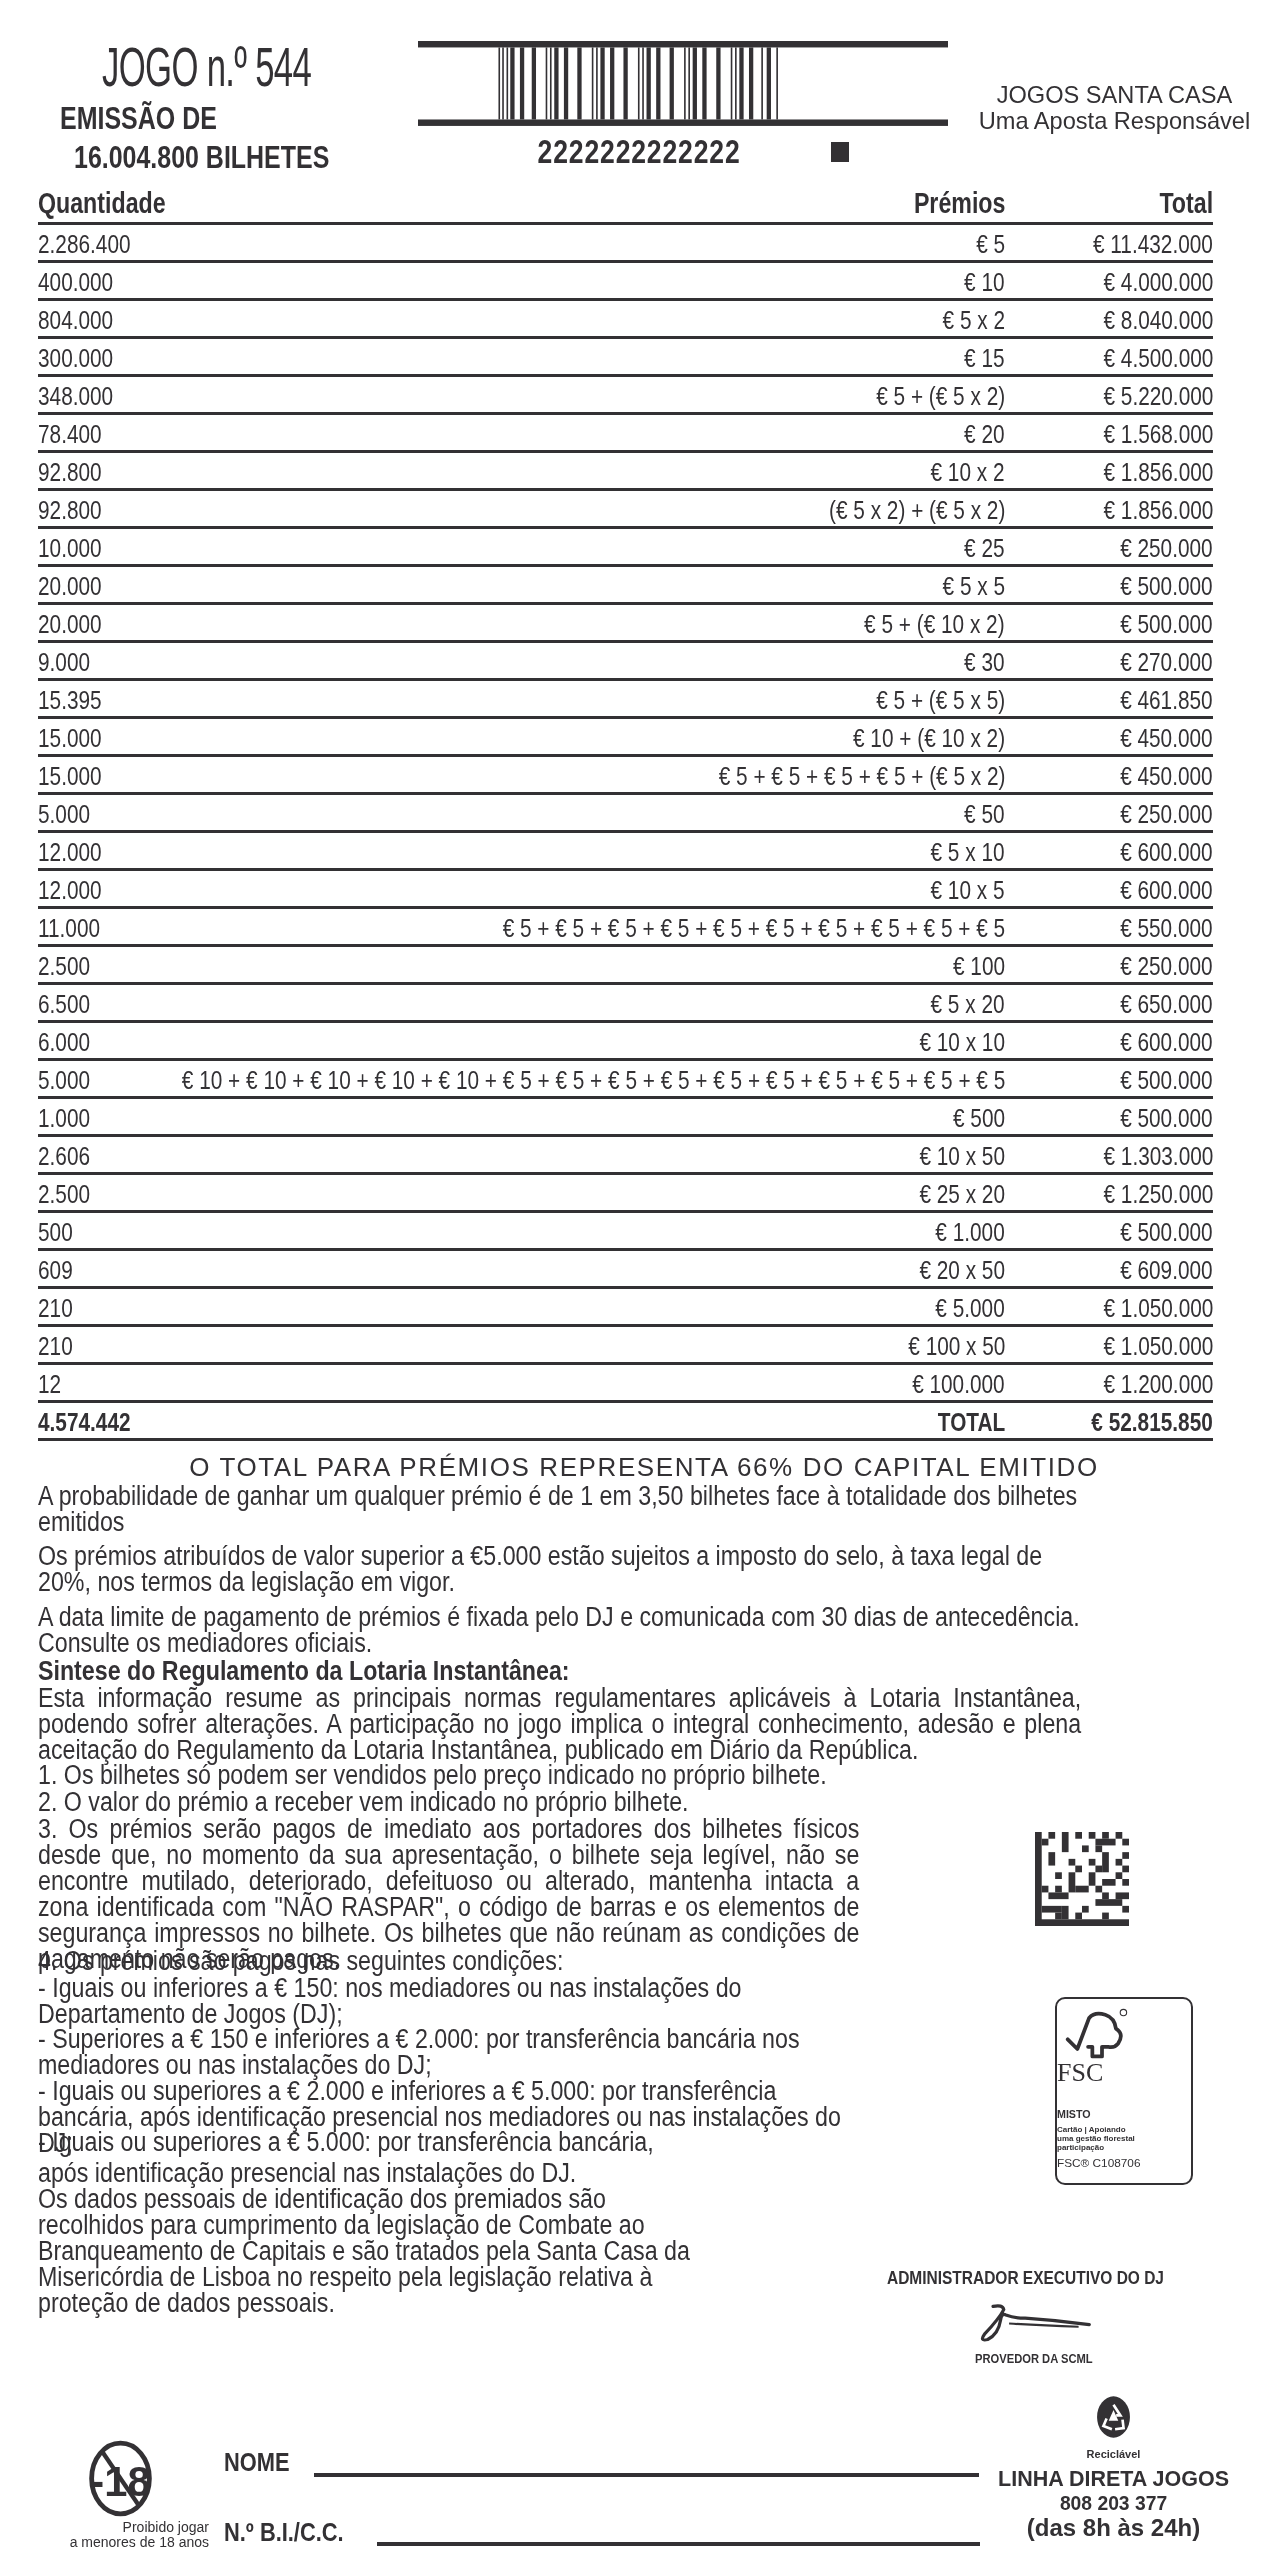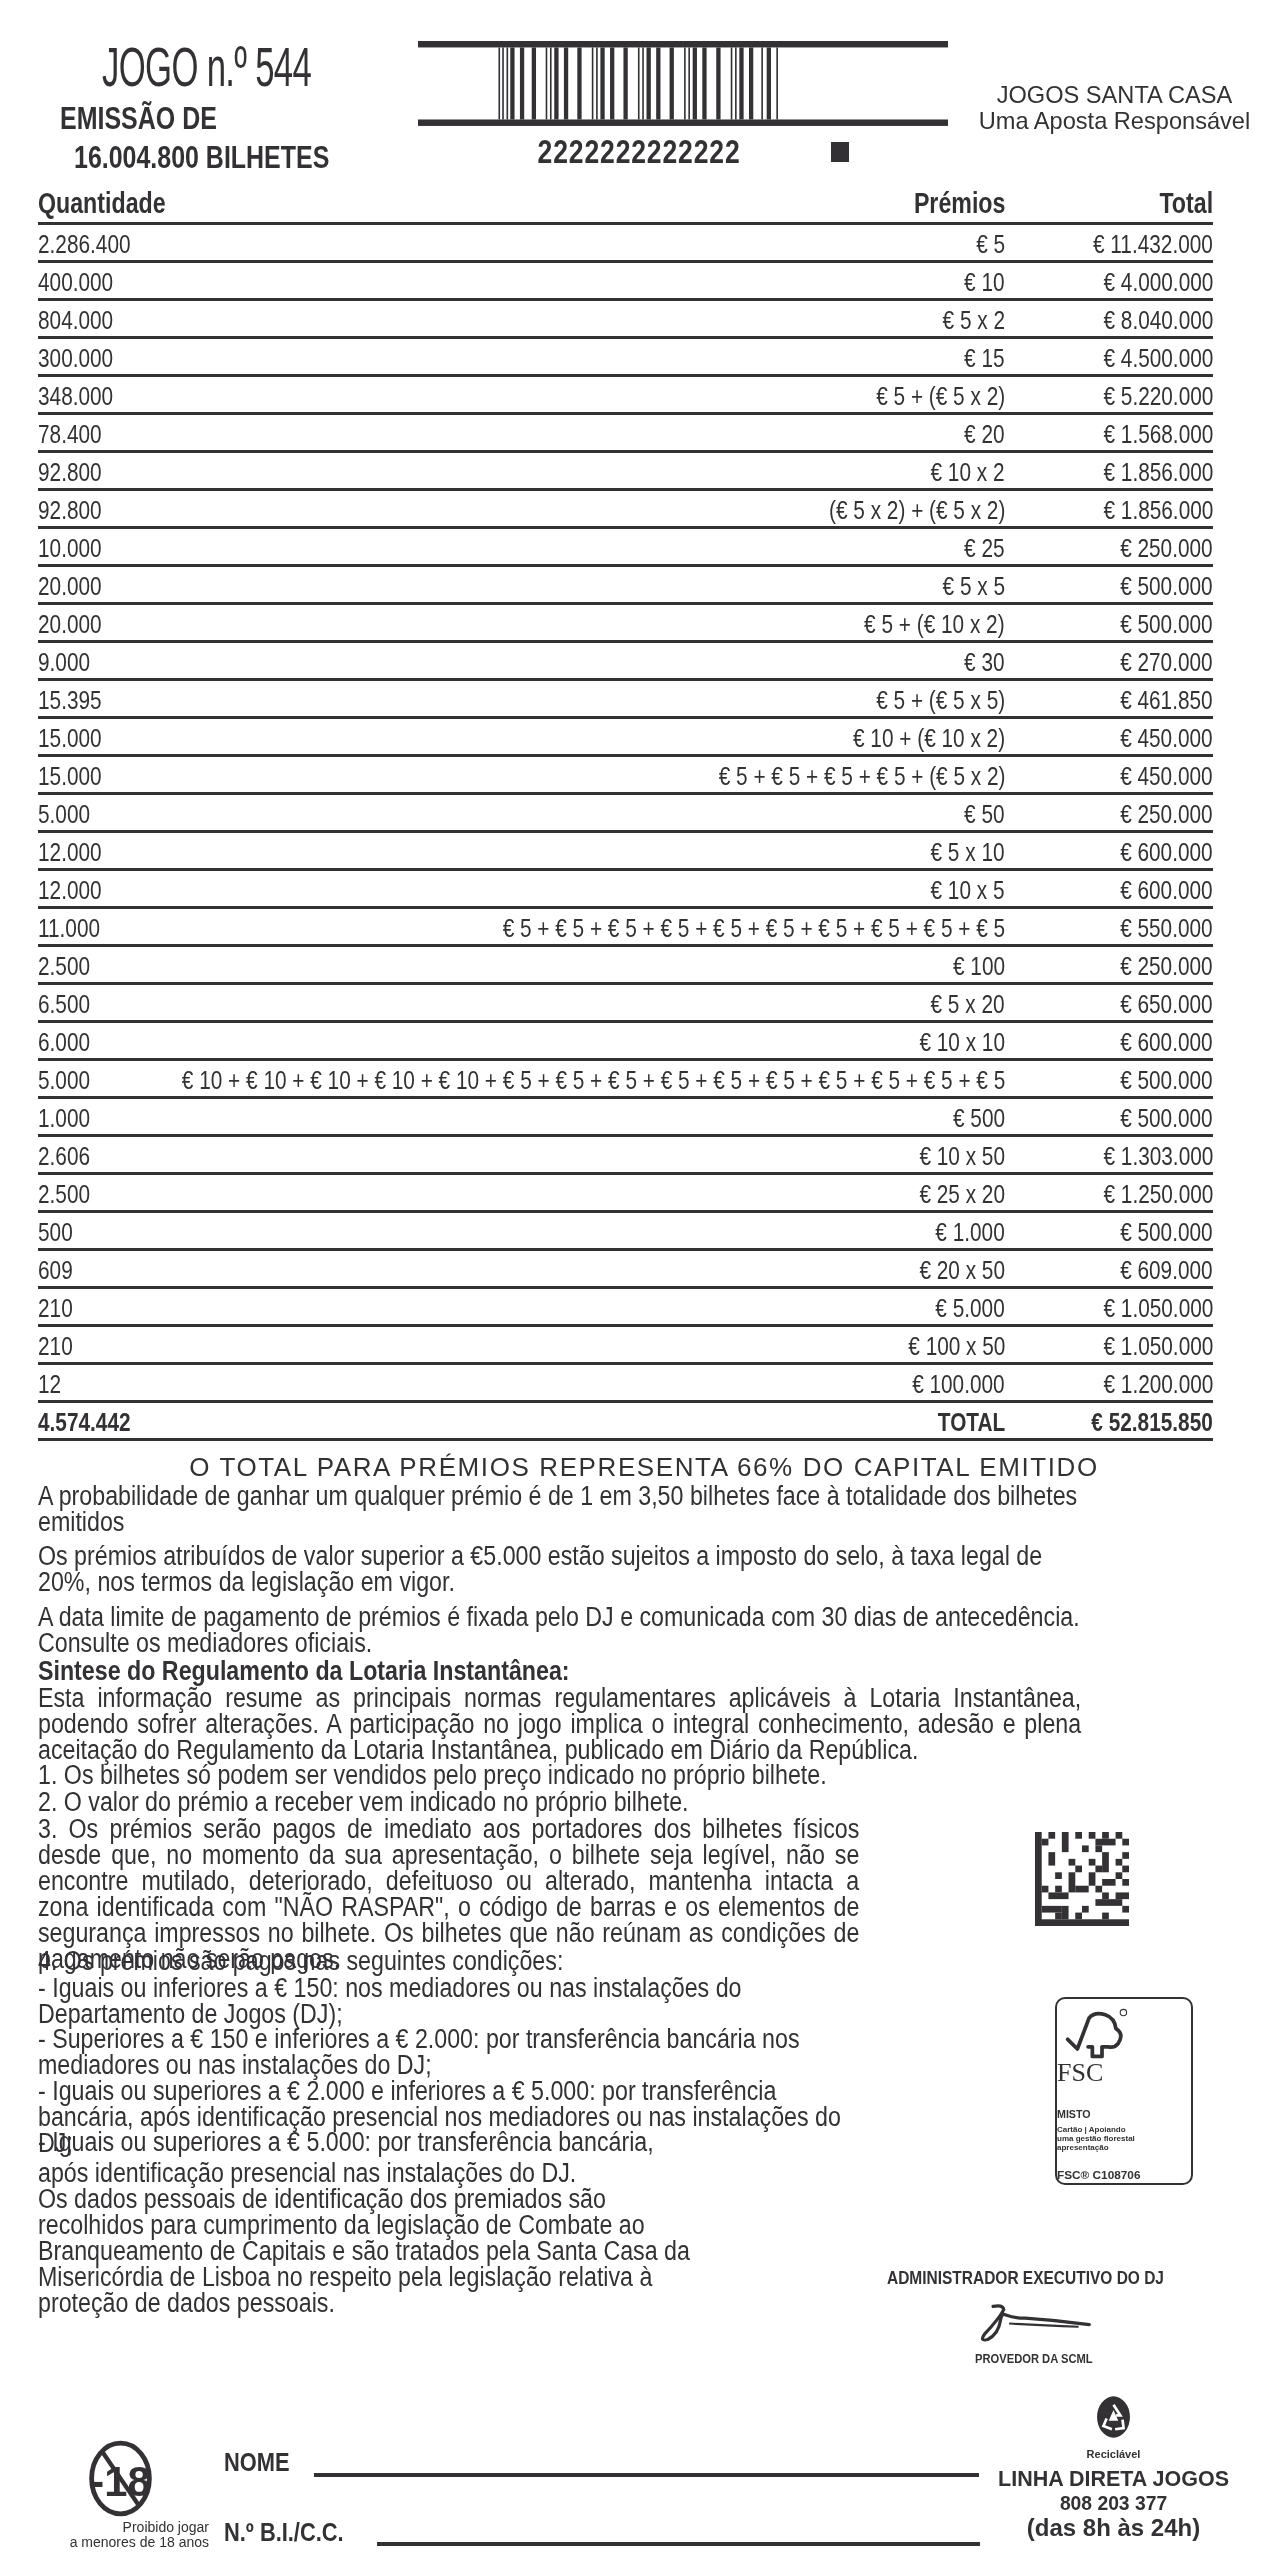--- a/index.html
+++ b/index.html
@@ -39,21 +39,21 @@
   #capital-note { left: 0; width: 1288px; text-align: center; top: 1454px; font-size: 26px; line-height: 27px; letter-spacing: 1.6px; position: absolute; }
   .bold { font-weight: 700; }
 
   
   #datamatrix { left: 1035px; top: 1832px; width: 94px; height: 94px; }
   #fsc-box { left: 1055px; top: 1997px; width: 138px; height: 188px; border: 2.7px solid #333134; border-radius: 10px; box-sizing: border-box; text-align: left; }
   #fsc-box .fsc-logo { margin-top: 7.5px; }
   #fsc-box .fsc-word { font-family: "Liberation Serif", serif; font-size: 26px; line-height: 26px; margin-top: -2.1px; }
   #fsc-box .fsc-misto { font-size: 10.7px; font-weight: 700; margin-top: 22px; }
   #fsc-box .fsc-desc { font-size: 8px; line-height: 9px; font-weight: 700; margin-top: 4.3px; }
-  #fsc-box .fsc-code { font-size: 11.8px; font-weight: 700; margin-top: 16px; }
+  #fsc-box .fsc-code { font-size: 11.8px; font-weight: 400; margin-top: 4px; }
 
   #admin-label { left: 887px; top: 2268px; font-size: 18px; font-weight: 700; transform: scaleX(0.86); transform-origin: left top; white-space: nowrap; }
   #signature { left: 977px; top: 2302px; width: 123px; height: 43px; }
   #provedor-label { left: 975px; top: 2351px; font-size: 13px; font-weight: 700; transform: scaleX(0.86); transform-origin: left top; white-space: nowrap; }
 
   #recycle-icon { left: 1096px; top: 2395px; width: 35px; height: 44px; }
   #recycle-label { left: 1073px; top: 2448px; width: 81px; text-align: center; font-size: 11px; font-weight: 700; }
   #hotline-title { left: 998px; top: 2468px; width: 231px; text-align: center; font-size: 21.5px; font-weight: 700; line-height: 23.6px; }
   #hotline-number { left: 998px; top: 2493px; width: 231px; text-align: center; font-size: 19.3px; font-weight: 700; line-height: 21.5px; }
   #hotline-hours { left: 998px; top: 2517px; width: 231px; text-align: center; font-size: 24px; font-weight: 700; line-height: 21.5px; }
@@ -361,21 +361,21 @@
 <div id="fsc-box" class="abs">
   <svg class="fsc-logo" width="75" height="54" viewBox="0 0 140 100">
     <path d="M20 60 L38 78 L60 20 Q70 8 90 14 Q108 20 110 40 Q126 50 114 68 Q108 76 96 74 L84 74 L84 92 L66 92 L66 74 L58 74" fill="none" stroke="#333134" stroke-width="7" stroke-linejoin="round" stroke-linecap="round"></path>
     <circle cx="124" cy="10" r="6" fill="none" stroke="#333134" stroke-width="2"></circle>
   </svg>
   <div class="fsc-word">FSC</div>
   <div class="fsc-misto">MISTO</div>
   <div class="fsc-desc">
     <div>Cartão | Apoiando</div>
     <div>uma gestão florestal</div>
-    <div>apresentação</div>
+    <div>participação</div>
   </div>
   <div class="fsc-code">FSC® C108706</div>
 </div>
 
 <div id="admin-label" class="abs">ADMINISTRADOR EXECUTIVO DO DJ</div>
 <svg id="signature" class="abs" viewBox="0 0 230 80">
   <path d="M30 8 Q48 4 50 14 Q42 30 14 60 Q4 74 20 70 Q40 60 44 34 Q46 20 54 24 Q70 30 90 30 Q150 34 210 42" fill="none" stroke="#333134" stroke-width="6" stroke-linecap="round"></path>
   <path d="M60 40 Q120 44 190 46" fill="none" stroke="#333134" stroke-width="4"></path>
 </svg>
 <div id="provedor-label" class="abs">PROVEDOR DA SCML</div>

